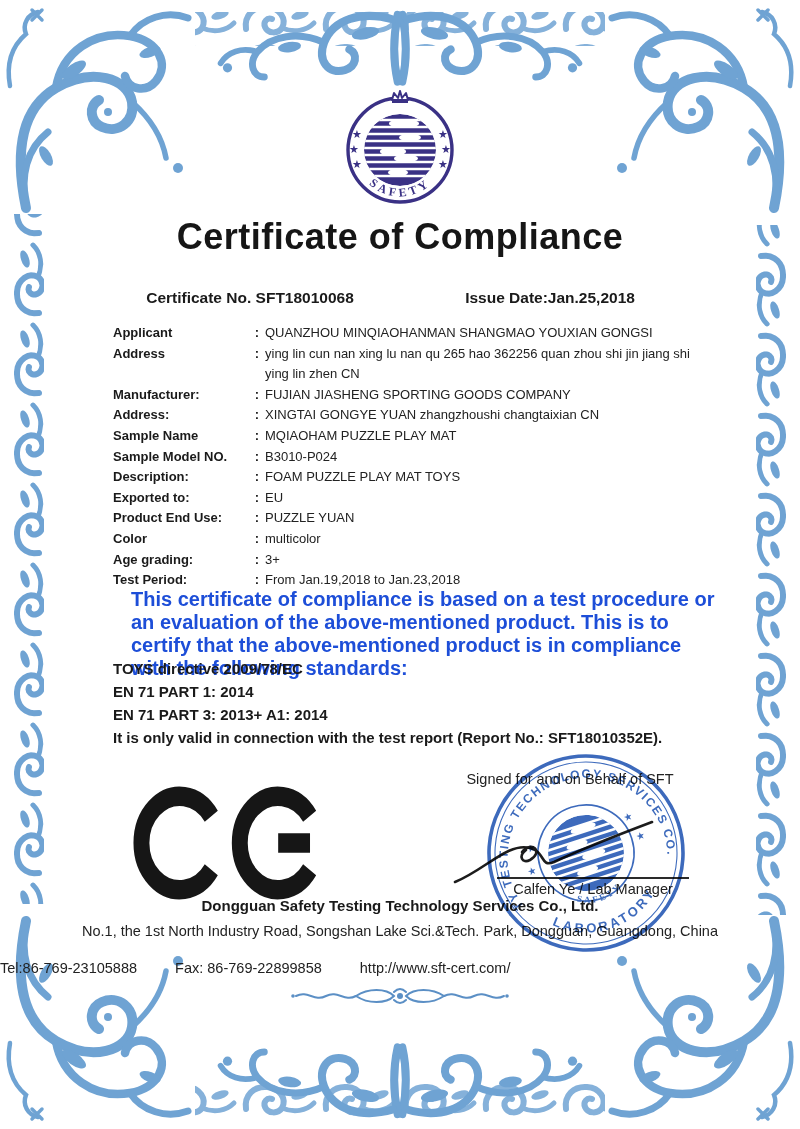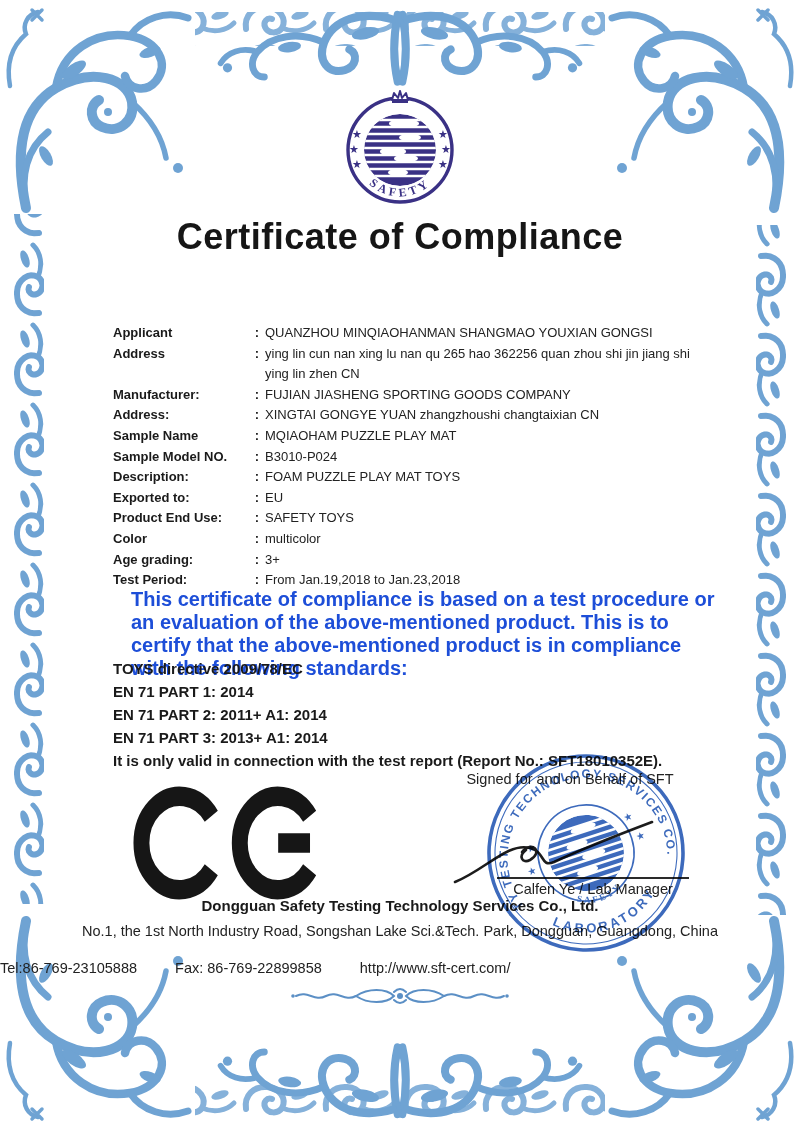--- a/index.html
+++ b/index.html
@@ -172,20 +172,24 @@
             <path id="safetyArc" d="M -40,26 A 45,45 0 0 0 40,26" fill="none"></path>
           </defs>
         <text font-family="'Liberation Serif',serif" font-size="12" letter-spacing="3.5" fill="#3A3185" font-weight="bold">
           <textPath href="#safetyArc" startOffset="50%" text-anchor="middle">SAFETY</textPath>
         </text>
       </svg>
     </div>
 
     <div class="abs title">Certificate of Compliance</div>
 
+    <div class="abs certline">
+      <div>Certificate No. SFT18010068</div>
+      <div>Issue Date:Jan.25,2018</div>
+    </div>
 
     <div class="abs fields">
       <div class="lbl">Applicant</div>
       <div class="col">:</div>
       <div class="val">QUANZHOU MINQIAOHANMAN SHANGMAO YOUXIAN GONGSI</div>
 
       <div class="lbl">Address</div>
       <div class="col">:</div>
       <div class="val">ying lin cun nan xing lu nan qu 265 hao 362256 quan zhou shi jin jiang shi ying lin zhen CN</div>
 
@@ -208,40 +212,39 @@
       <div class="lbl">Description:</div>
       <div class="col">:</div>
       <div class="val">FOAM PUZZLE PLAY MAT TOYS</div>
 
       <div class="lbl">Exported to:</div>
       <div class="col">:</div>
       <div class="val">EU</div>
 
       <div class="lbl">Product End Use:</div>
       <div class="col">:</div>
-      <div class="val">SAFETY TOYS</div>
+      <div class="val">PUZZLE YUAN</div>
 
       <div class="lbl">Color</div>
       <div class="col">:</div>
       <div class="val">multicolor</div>
 
       <div class="lbl">Age grading:</div>
       <div class="col">:</div>
       <div class="val">3+</div>
 
       <div class="lbl">Test Period:</div>
       <div class="col">:</div>
       <div class="val">From Jan.19,2018 to Jan.23,2018</div>
     </div>
 
     <div class="abs statement">This certificate of compliance is based on a test procedure or an evaluation of the above-mentioned product. This is to certify that the above-mentioned product is in compliance with the following standards:</div>
     <div class="abs standards">
       <div>TOYS directive 2009/78/EC</div>
       <div>EN 71 PART 1: 2014</div>
-      <div>EN 71 PART 2: 2011+ A1: 2014</div>
       <div>EN 71 PART 3: 2013+ A1: 2014</div>
       <div style="white-space:normal;">It is only valid in connection with the test report (Report No.: SFT18010352E).</div>
     </div>
 
     <div class="abs ce-wrap">
       <svg width="192" height="114" viewBox="0 0 205 100" preserveAspectRatio="none">
         <g stroke="#161616" stroke-width="17" fill="none" stroke-linecap="butt">
           <path d="M 83.6 26.5 A 41 41 0 1 0 83.6 73.5"></path>
           <path d="M 188.6 26.5 A 41 41 0 1 0 188.6 73.5"></path>
           <path d="M 155 50 H 189"></path>

